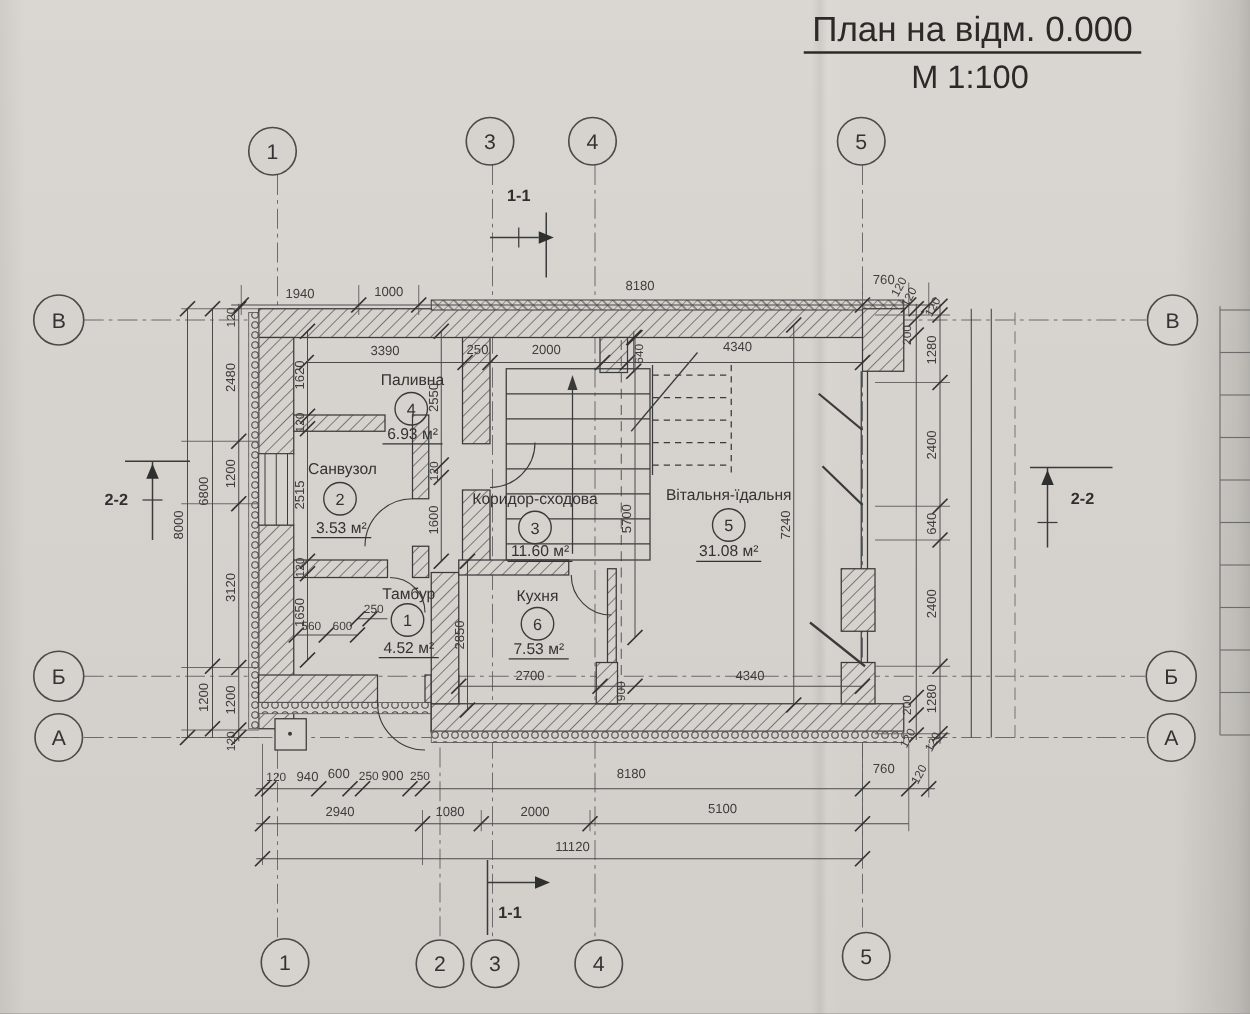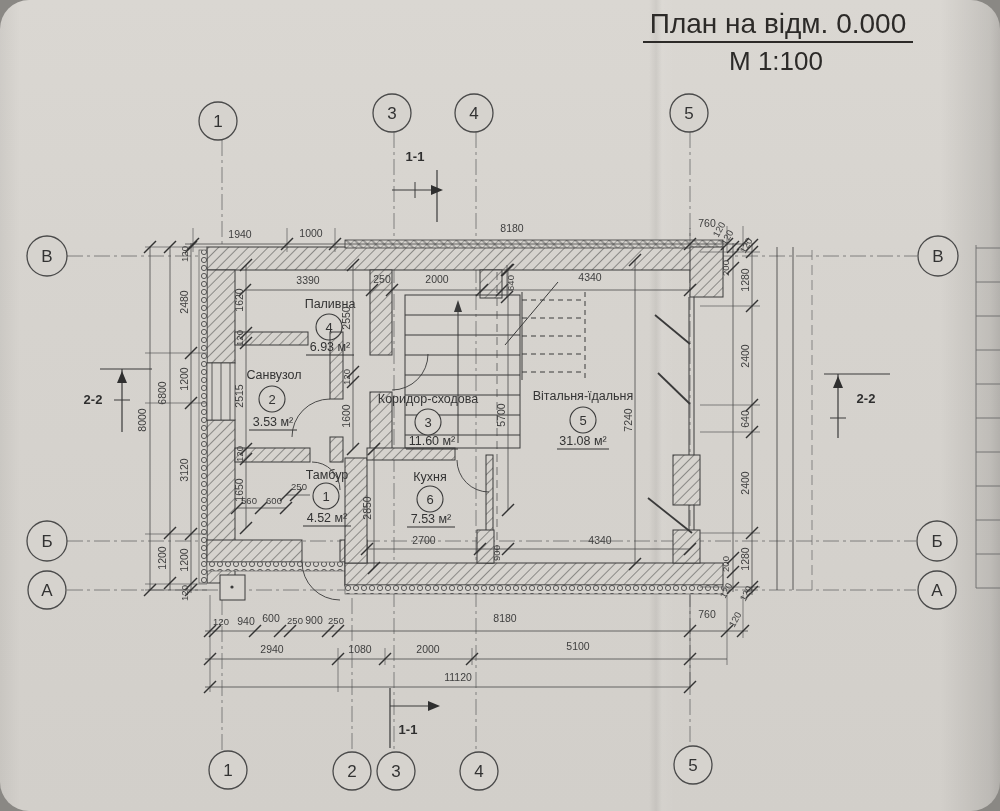--- a/index.html
+++ b/index.html
@@ -4,21 +4,20 @@
 <style>
   html,body{margin:0;padding:0;background:#8a8884;}
   .page{
     position:relative;width:1000px;height:811px;overflow:hidden;
     background:
       linear-gradient(90deg, rgba(0,0,0,0.05) 0%, rgba(0,0,0,0) 2%),
       linear-gradient(90deg, rgba(0,0,0,0) 64.9%, rgba(0,0,0,0.055) 65.6%, rgba(255,255,255,0.05) 66.2%, rgba(0,0,0,0) 67.5%),
       linear-gradient(90deg, rgba(0,0,0,0) 94%, rgba(0,0,0,0.10) 99%, rgba(0,0,0,0.16) 100%),
       linear-gradient(180deg, #dad7d2 0%, #d6d3ce 40%, #d2cfca 100%);
     font-family:"Liberation Sans", sans-serif;
-    border-radius:29px;
   }
   svg{position:absolute;left:0;top:0;}
   svg text{fill:#3a3a3a;}
   .dim{font-size:10.5px;fill:#3e3e3e;}
   .dim-sm{font-size:9.5px;fill:#3e3e3e;}
   .room-name{font-size:12.5px;fill:#333;}
   .room-area{font-size:12.5px;fill:#333;}
   .room-num{font-size:13px;fill:#333;}
   .axis-num{font-size:17px;fill:#333;}
   .sec-label{font-size:13px;font-weight:bold;fill:#2f2f2f;}

